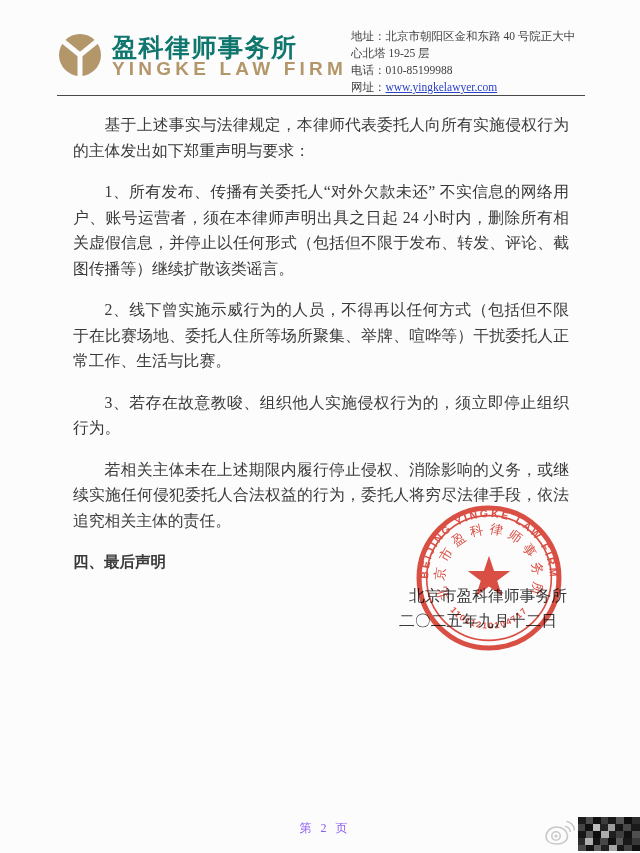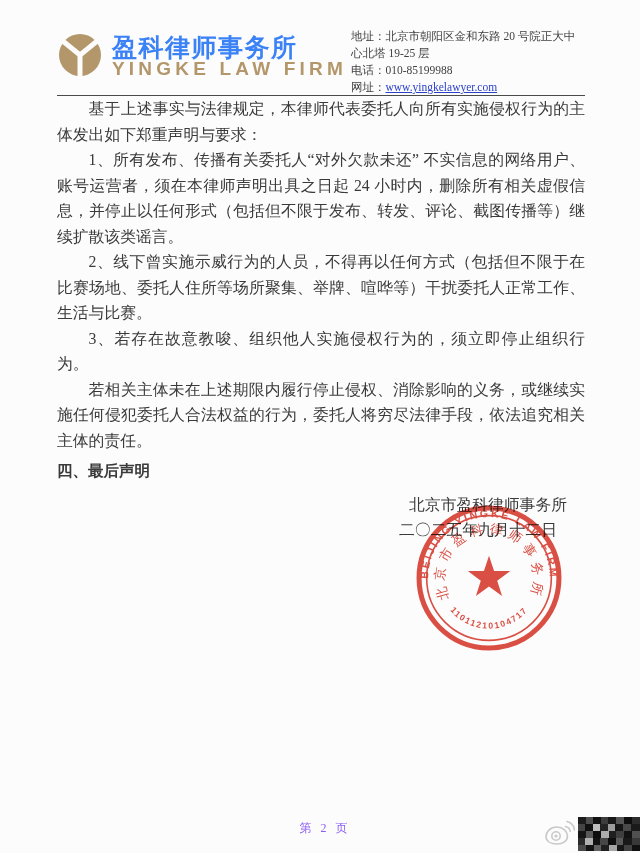--- a/index.html
+++ b/index.html
@@ -17,21 +17,21 @@
   .header {
     position:absolute; top:26px; left:57px; width:528px;
     display:flex; justify-content:space-between; align-items:flex-start;
   }
   .logo-row { display:flex; align-items:center; gap:9px; padding-top:6px; }
   .logo-mark { width:46px; height:46px; flex:0 0 auto; }
   .logo-text { display:flex; flex-direction:column; }
   .logo-cn {
     font-family:"Liberation Sans","DejaVu Sans",sans-serif;
     font-weight:bold; font-size:25px; line-height:28px;
-    letter-spacing:1.5px; color:#3b82f6; white-space:nowrap;
+    letter-spacing:1.5px; color:#0f766e; white-space:nowrap;
   }
   .logo-en {
     font-family:"Liberation Sans","DejaVu Sans",sans-serif;
     font-weight:bold; font-size:19px; line-height:16px;
     letter-spacing:4.2px; color:#b3976a; white-space:nowrap;
   }
   .contact {
     width:234px; font-size:11.5px; line-height:17px; color:#3f3f3f;
     padding-top:2px;
   }
@@ -39,21 +39,21 @@
   .contact-link { color:#2b41c8; text-decoration:underline; }
   .rule {
     position:absolute; top:95px; left:57px; width:528px;
     border-top:1.5px solid #4a4a4a;
   }
   
   .doc-body {
     position:absolute; top:96px; left:57px; width:528px;
     font-size:15.8px; line-height:25.5px; text-align:justify;
   }
-  .doc-body p { text-indent:2em; margin:0; }
+  .doc-body p { text-indent:2em; margin:16px; }
   .doc-heading {
     font-weight:bold; text-indent:0 !important;
     margin-top:5px !important; margin-bottom:8px !important;
     font-family:"Liberation Sans","DejaVu Sans",sans-serif;
     font-size:15.5px;
   }
   .signature { margin-top:6px; text-align:right; }
   .sig-firm  { padding-right:18px; }
   .sig-lawyer{ padding-right:58px; }
   .sig-date  { padding-right:28px; }
@@ -89,21 +89,21 @@
           <line x1="23" y1="23" x2="7" y2="10"></line>
           <line x1="23" y1="23" x2="39" y2="10"></line>
         </g>
       </svg>
       <div class="logo-text">
         <span class="logo-cn">盈科律师事务所</span>
         <span class="logo-en">YINGKE LAW FIRM</span>
       </div>
     </div>
     <div class="contact">
-      <div class="contact-line">地址：北京市朝阳区金和东路 20 号院正大中心北塔 19-25 层</div>
+      <div class="contact-line">地址：北京市朝阳区金和东路 40 号院正大中心北塔 19-25 层</div>
       <div class="contact-line">电话：010-85199988</div>
       <div class="contact-line">
         <span>网址：</span><span class="contact-link">www.yingkelawyer.com</span>
       </div>
     </div>
   </div>
   <div class="rule"></div>
 
   <div class="doc-body">
     <p>基于上述事实与法律规定，本律师代表委托人向所有实施侵权行为的主体发出如下郑重声明与要求：</p>

